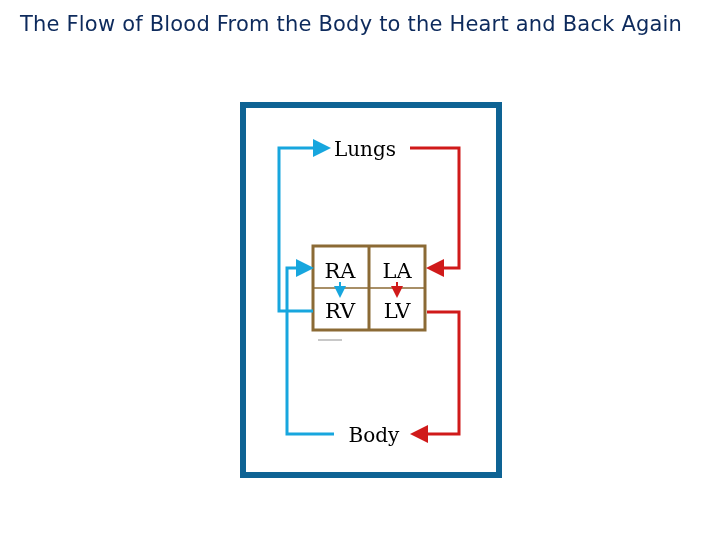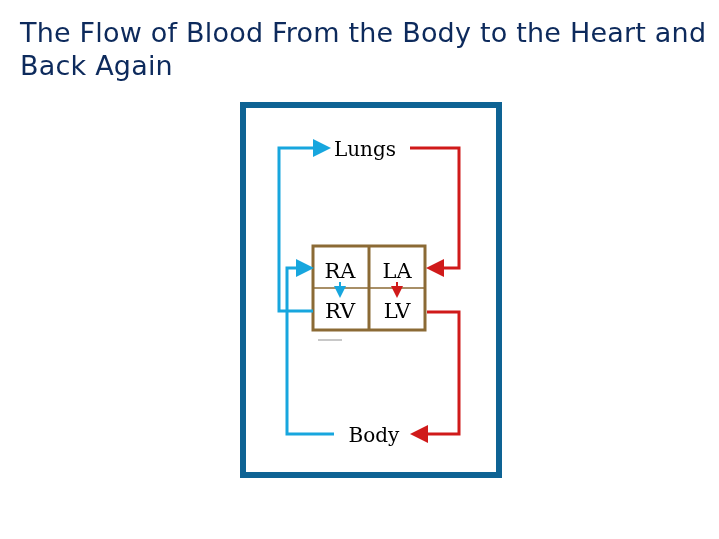--- a/index.html
+++ b/index.html
@@ -1,19 +1,19 @@
 <!DOCTYPE html>
 <html><head>
 <meta charset="utf-8">
 <style>
   html, body { margin:0; padding:0; background:#ffffff; }
   body { width:719px; height:539px; position:relative; overflow:hidden; }
   .title {
-    position:absolute; left:20px; top:16px; width:690px;
-    font-family:"DejaVu Sans", sans-serif; font-size:27px; line-height:33px;
+    position:absolute; left:20px; top:8px; width:690px;
+    font-family:"DejaVu Sans", sans-serif; font-size:21px; line-height:33px;
     color:#0d2a5c; letter-spacing:0.2px;
   }
   svg { position:absolute; left:0; top:0; }
   .lbl { font-family:"DejaVu Serif", serif; fill:#000; }
 </style>
 </head>
 <body>
 
 <div class="title">The Flow of Blood From the Body to the Heart and Back Again</div>
 

